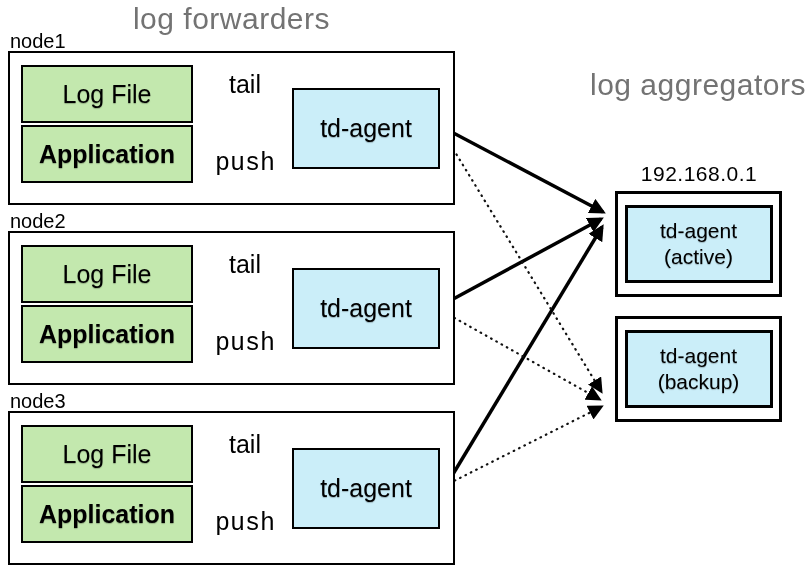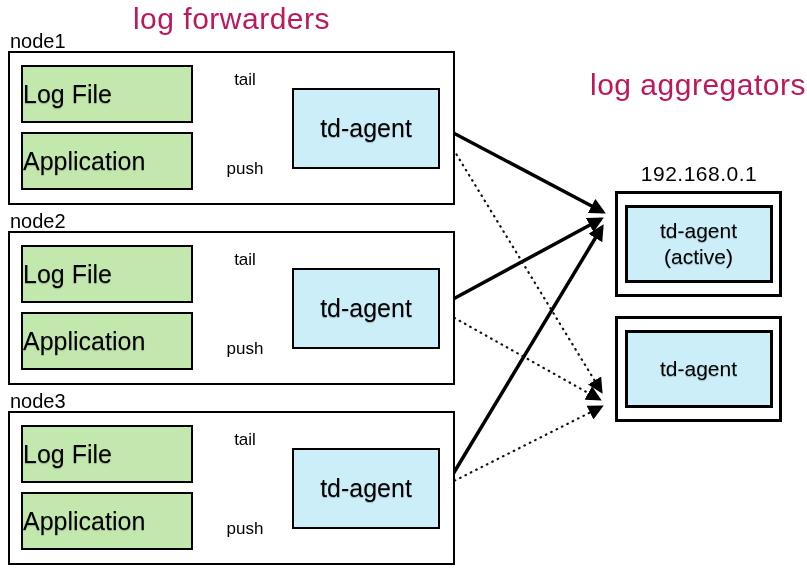--- a/index.html
+++ b/index.html
@@ -2,53 +2,53 @@
 <html style="--source-box-fill: #c3e8ae; --agent-box-fill: #cbeef9; --box-border: #000000;"><head>
 <meta charset="utf-8">
 <style>
   html, body { margin:0; padding:0; background:#ffffff; }
   .canvas {
     position:relative; width:807px; height:574px; background:#ffffff;
     font-family:"Liberation Sans", sans-serif; color:#000; overflow:hidden;
   }
   .title {
     position:absolute; font-size:30px; letter-spacing:0.5px;
-    text-align:center; color:#be185d;
+    text-align:center; color:#737373;
   }
   .title-left  { left:8px;  width:447px; top:2px; }
   .title-right { left:578px; width:240px; top:68px; }
 
   
   .node { position:absolute; left:8px; width:447px; height:176px; }
   .node-label { position:absolute; left:2px; top:2px; font-size:20px; line-height:20px; }
   .node-box {
     position:absolute; left:0; top:22px; width:443px; height:150px;
     border:2px solid var(--box-border, #000); background:#fff;
   }
   .green-box {
     position:absolute; left:11px; width:168px; height:54px;
     background:var(--source-box-fill, #c3e8ae);
     border:2px solid var(--box-border, #000);
-    display:flex; align-items:center; 
+    display:flex; align-items:center; justify-content:center;
     font-size:25px; text-shadow:0 1px 1px rgba(0,0,0,0.25);
   }
   .green-box.logfile { top:12px; }
-  .green-box.app     { top:79px; }
+  .green-box.app     { top:72px;font-weight:bold; }
   .agent-box {
     position:absolute; left:282px; top:35px; width:144px; height:77px;
     background:var(--agent-box-fill, #cbeef9);
     border:2px solid var(--box-border, #000);
     display:flex; align-items:center; justify-content:center;
     font-size:25px; text-shadow:0 1px 1px rgba(0,0,0,0.25);
   }
   .edge-label {
-    position:absolute; width:80px; text-align:center; font-size:17px;
+    position:absolute; width:80px; text-align:center; font-size:25px;
   }
   .edge-label.tail { left:195px; top:17px; }
-  .edge-label.push { left:195px; top:106px; }
+  .edge-label.push { left:195px; top:96px;font-family:Liberation Mono, monospace; }
 
   
   .agg { position:absolute; left:615px; width:168px; }
   .agg-ip {
     height:34px; font-size:21px; display:flex; align-items:center;
     justify-content:center; letter-spacing:0.5px;margin-top:24px;
   }
   .agg-box {
     width:161px; height:100px; border:3px solid var(--box-border, #000);
     background:#fff; display:flex; align-items:center; justify-content:center;
@@ -162,17 +162,18 @@
         <span>td-agent</span>
         <span>(active)</span>
       </div>
     </div>
   </div>
 
   <div class="agg backup">
     <div class="agg-box">
       <div class="agg-inner">
         <span>td-agent</span>
+        <span>(backup)</span>
       </div>
     </div>
   </div>
 
 </div>
 
 </body></html>

